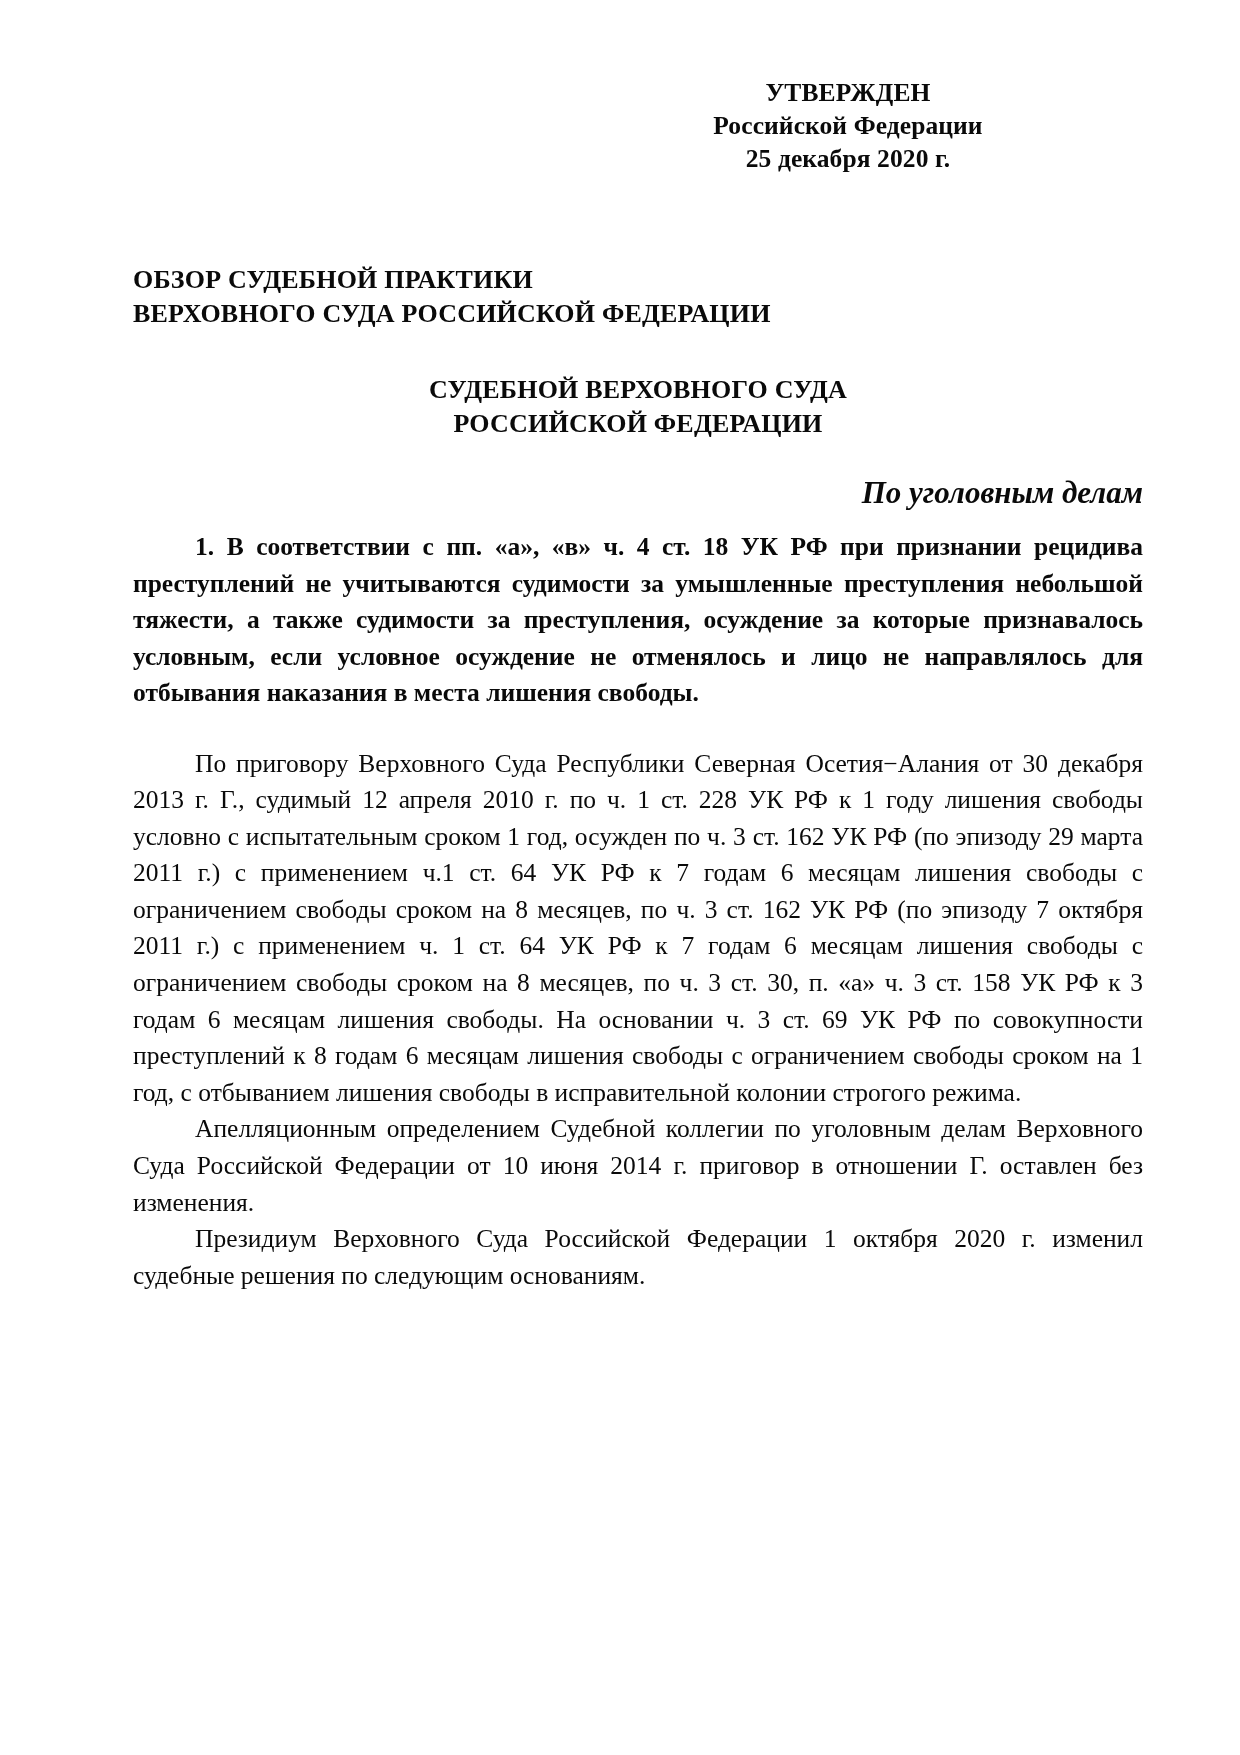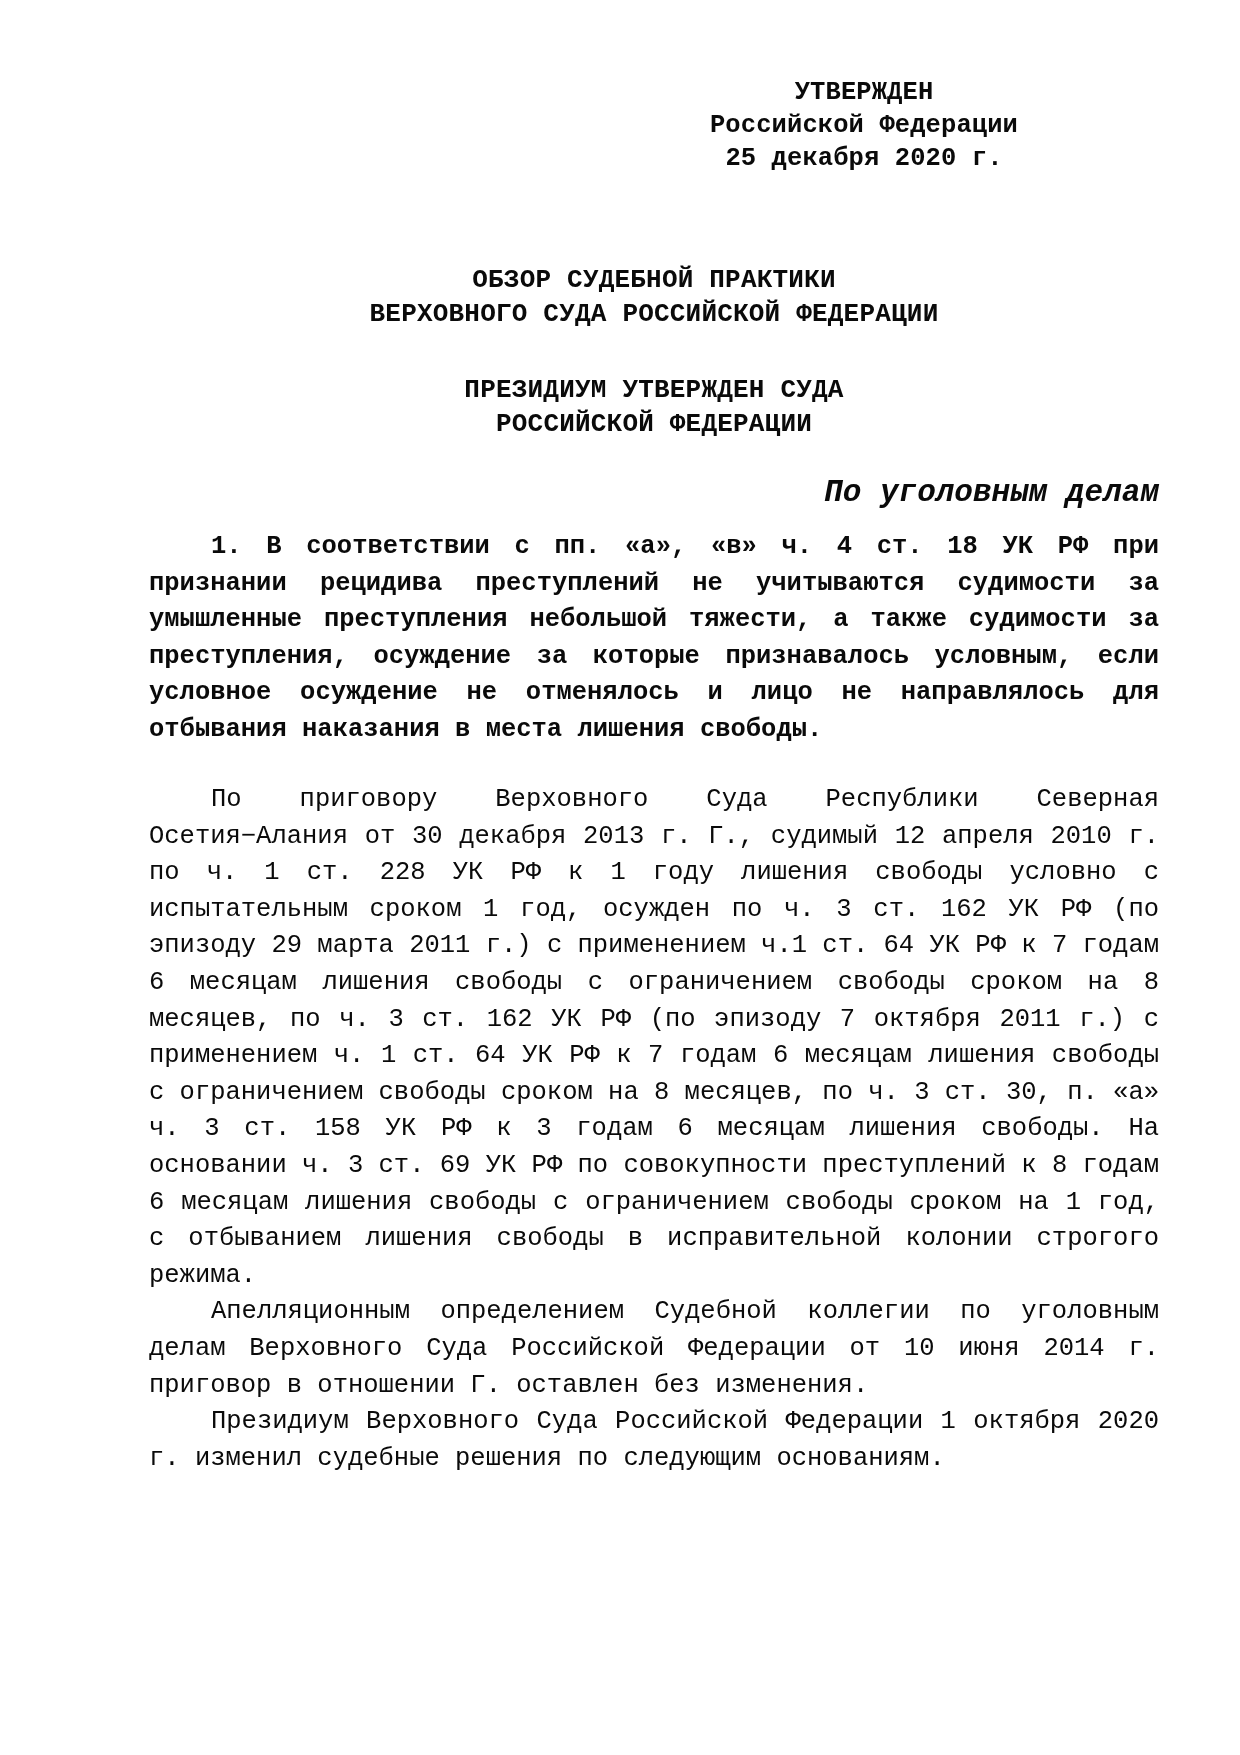--- a/index.html
+++ b/index.html
@@ -14,42 +14,41 @@
     height: 1755px;
     margin: 0 auto;
     background: #ffffff;
     font-family: "Liberation Serif", "DejaVu Serif", serif;
     color: #0a0a0a;
     box-sizing: border-box;
     overflow: hidden;
   }
   .content {
     position: absolute;
-    left: 149px;
+    left: 133px;
     top: 0;
     width: 1010px;
-    font-family: Liberation Mono, monospace;
   }
 
   
   .approval {
     margin-top: 76px;
     text-align: center;
     padding-left: 420px;
     font-weight: bold;
     font-size: 25.5px;
     line-height: 33px;
     letter-spacing: 0.1px;
   }
   .approval div { white-space: nowrap; }
 
   
   .doc-title {
     margin-top: 88px;
-    text-align: center;
+    text-align: left;
     font-weight: bold;
     font-size: 26px;
     line-height: 34px;
     letter-spacing: 0.2px;
   }
   .issue-number {
     margin-top: 45px;
     text-align: center;
     font-weight: bold;
     font-size: 26px;
@@ -110,21 +109,21 @@
       <div>25 декабря 2020 г.</div>
     </div>
 
     <div class="doc-title">
       <div>ОБЗОР СУДЕБНОЙ ПРАКТИКИ</div>
       <div>ВЕРХОВНОГО СУДА РОССИЙСКОЙ ФЕДЕРАЦИИ</div>
     </div>
 
 
     <div class="body-title">
-      <div>ПРЕЗИДИУМ УТВЕРЖДЕН СУДА</div>
+      <div>СУДЕБНОЙ ВЕРХОВНОГО СУДА</div>
       <div>РОССИЙСКОЙ ФЕДЕРАЦИИ</div>
     </div>
 
     <div class="section-subtitle">По уголовным делам</div>
 
     <div class="thesis">1. В соответствии с пп. «а», «в» ч. 4 ст. 18 УК РФ при признании рецидива преступлений не учитываются судимости за умышленные преступления небольшой тяжести, а также судимости за преступления, осуждение за которые признавалось условным, если условное осуждение не отменялось и лицо не направлялось для отбывания наказания в места лишения свободы.</div>
 
     <div class="para-block">
       <p class="para">По приговору Верховного Суда Республики Северная Осетия−Алания от 30 декабря 2013 г.  Г., судимый 12 апреля 2010 г. по ч. 1 ст. 228 УК РФ к 1 году лишения свободы условно с испытательным сроком 1 год, осужден по ч. 3 ст. 162 УК РФ (по эпизоду 29 марта 2011 г.) с применением ч.1 ст. 64 УК РФ к 7 годам 6 месяцам лишения свободы с ограничением свободы сроком на 8 месяцев,  по ч. 3 ст. 162 УК РФ (по эпизоду 7 октября 2011 г.) с применением ч. 1 ст. 64 УК РФ к 7 годам 6 месяцам лишения свободы с ограничением свободы сроком на 8 месяцев, по ч. 3 ст. 30, п. «а» ч. 3 ст. 158 УК РФ к 3 годам 6 месяцам лишения свободы. На основании ч. 3 ст. 69 УК РФ по совокупности преступлений к 8 годам 6 месяцам лишения свободы с ограничением свободы сроком на 1 год, с отбыванием лишения свободы в исправительной колонии строгого режима.</p>
       <p class="para">Апелляционным определением Судебной коллегии по уголовным делам Верховного Суда Российской Федерации от 10 июня 2014 г. приговор в отношении Г. оставлен без изменения.</p>

